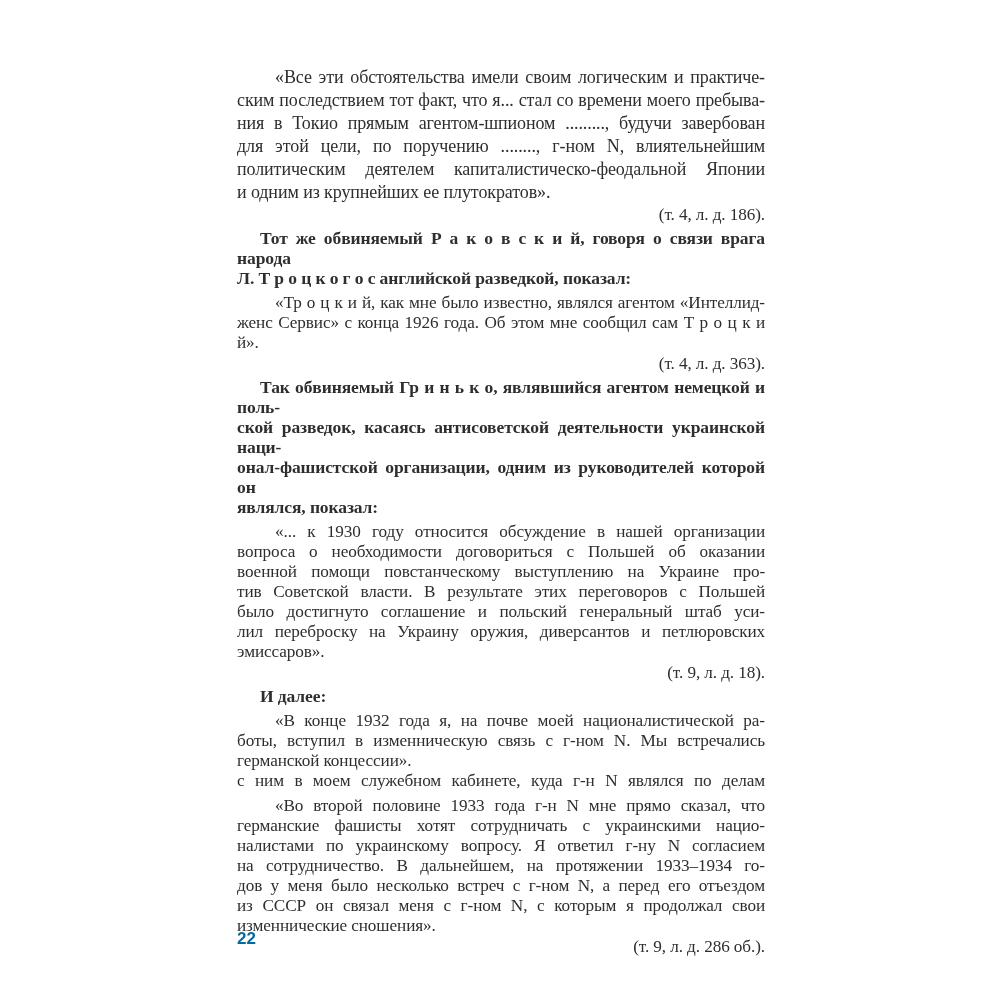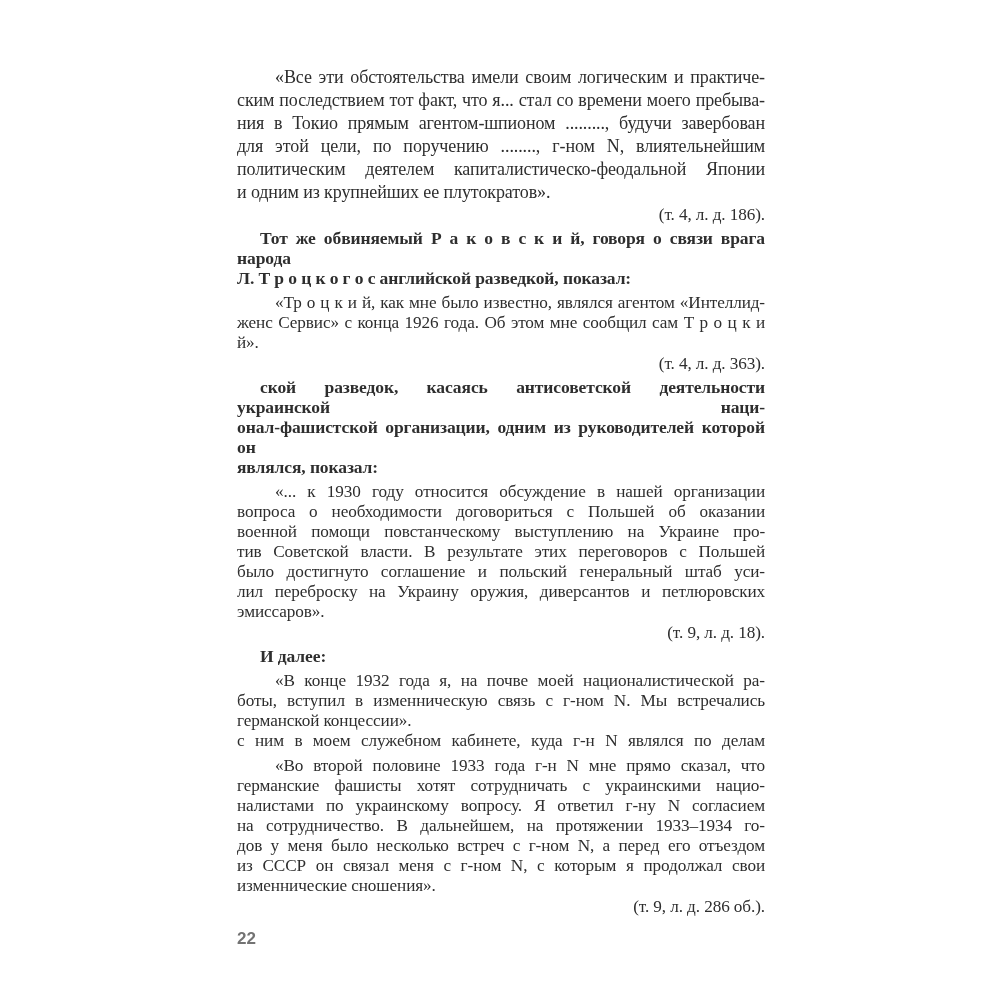--- a/index.html
+++ b/index.html
@@ -54,21 +54,21 @@
   }
   .block.paragraph .line:first-child { text-indent: 23px; }
   .block.quote .line:first-child { text-indent: 38px; }
   .footer-num {
     position: absolute;
     left: 237px;
     top: 929px;
     font-family: "Liberation Sans", "DejaVu Sans", sans-serif;
     font-weight: bold;
     font-size: 17px;
-    color: #737373;
+    color: #0369a1;
   }
 </style>
 </head>
 <body>
 
 <div class="page">
   <div class="column">
       <div class="block quote wide">
         <div class="line">«Все эти обстоятельства имели своим логическим и практиче-</div>
         <div class="line">ским последствием тот факт, что я... стал со времени моего пребыва-</div>
@@ -81,20 +81,21 @@
       <div class="block paragraph">
         <div class="line">Тот же обвиняемый Р а к о в с к и й, говоря о связи врага народа</div>
         <div class="line last">Л. Т р о ц к о г о с английской разведкой, показал:</div>
       </div>
       <div class="block quote">
         <div class="line">«Тр о ц к и й, как мне было известно, являлся агентом «Интеллид-</div>
         <div class="line last">женс Сервис» с конца 1926 года. Об этом мне сообщил сам Т р о ц к и й».</div>
       </div>
       <div class="block attribution">(т. 4, л. д. 363).</div>
       <div class="block paragraph">
+        <div class="line">Так обвиняемый Гр и н ь к о, являвшийся агентом немецкой и поль-</div>
         <div class="line">ской разведок, касаясь антисоветской деятельности украинской наци-</div>
         <div class="line">онал-фашистской организации, одним из руководителей которой он</div>
         <div class="line last">являлся, показал:</div>
       </div>
       <div class="block quote">
         <div class="line">«... к 1930 году относится обсуждение в нашей организации</div>
         <div class="line">вопроса о необходимости договориться с Польшей об оказании</div>
         <div class="line">военной помощи повстанческому выступлению на Украине про-</div>
         <div class="line">тив Советской власти. В результате этих переговоров с Польшей</div>
         <div class="line">было достигнуто соглашение и польский генеральный штаб уси-</div>

